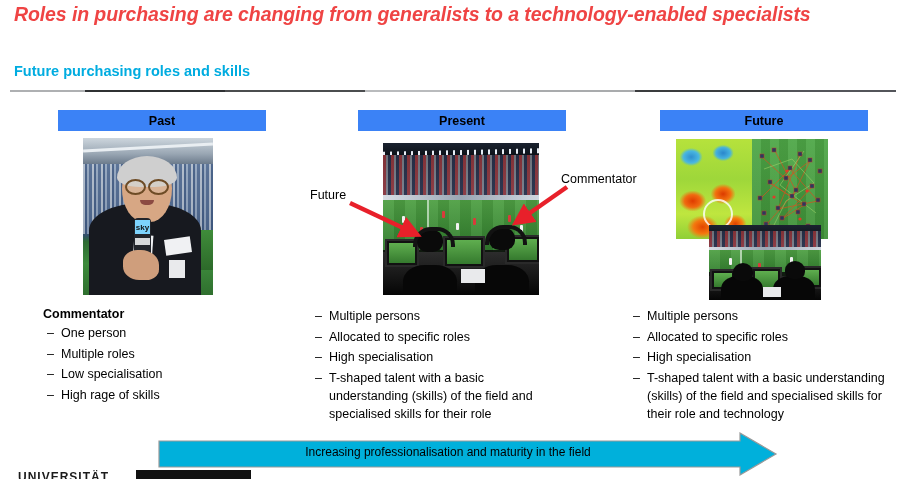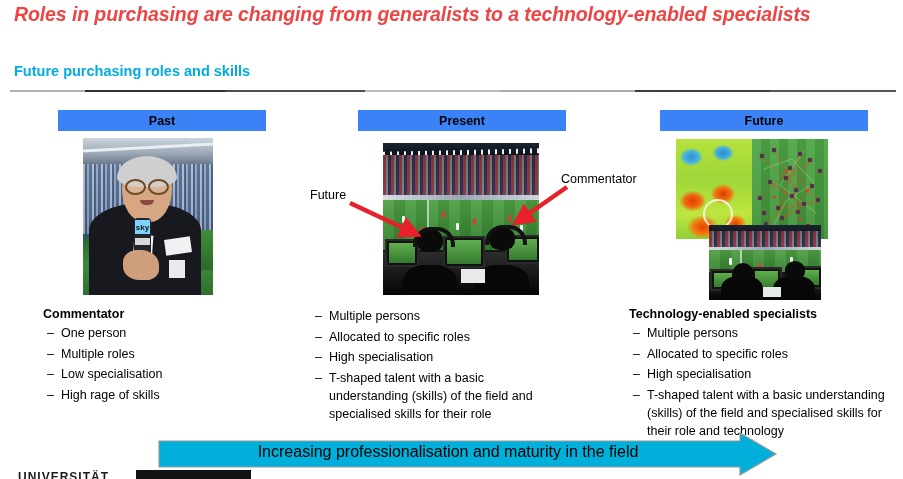--- a/index.html
+++ b/index.html
@@ -282,21 +282,21 @@
   }
 
   
   #maturity-arrow {
     position: absolute; left: 158px; top: 440px; width: 617px; height: 40px;
   }
   #maturity-arrow svg { position: absolute; left: 0; top: -8px; }
   #maturity-arrow-label {
     position: absolute; left: 0; top: 0; width: 580px; height: 23px;
     display: flex; align-items: center; justify-content: center;
-    font-size: 16px; color: #000;
+    font-size: 12px; color: #000;
   }
 
   
   #footer-logo {
     position: absolute; left: 18px; top: 470px;
     font-size: 12px; font-weight: bold; letter-spacing: 1px;
     color: #1b1b1b; white-space: nowrap;
   }
   #footer-logo .accent { color: #00ace0; }
   #footer-bar {
@@ -477,21 +477,20 @@
 <div class="col-text" id="text-present">
   <ul>
     <li><span class="dash">–</span><span>Multiple persons</span></li>
     <li><span class="dash">–</span><span>Allocated to specific roles</span></li>
     <li><span class="dash">–</span><span>High specialisation</span></li>
     <li><span class="dash">–</span><span>T-shaped talent with a basic understanding (skills) of the field and specialised skills for their role</span></li>
   </ul>
 </div>
 
 <div class="col-text" id="text-future">
-  <h4>Technology-enabled specialists</h4>
   <ul>
     <li><span class="dash">–</span><span>Multiple persons</span></li>
     <li><span class="dash">–</span><span>Allocated to specific roles</span></li>
     <li><span class="dash">–</span><span>High specialisation</span></li>
     <li><span class="dash">–</span><span>T-shaped talent with a basic understanding (skills) of the field and specialised skills for their role and technology</span></li>
   </ul>
 </div>
 
 <div id="maturity-arrow">
   <svg width="620" height="44" viewBox="0 0 620 44">

